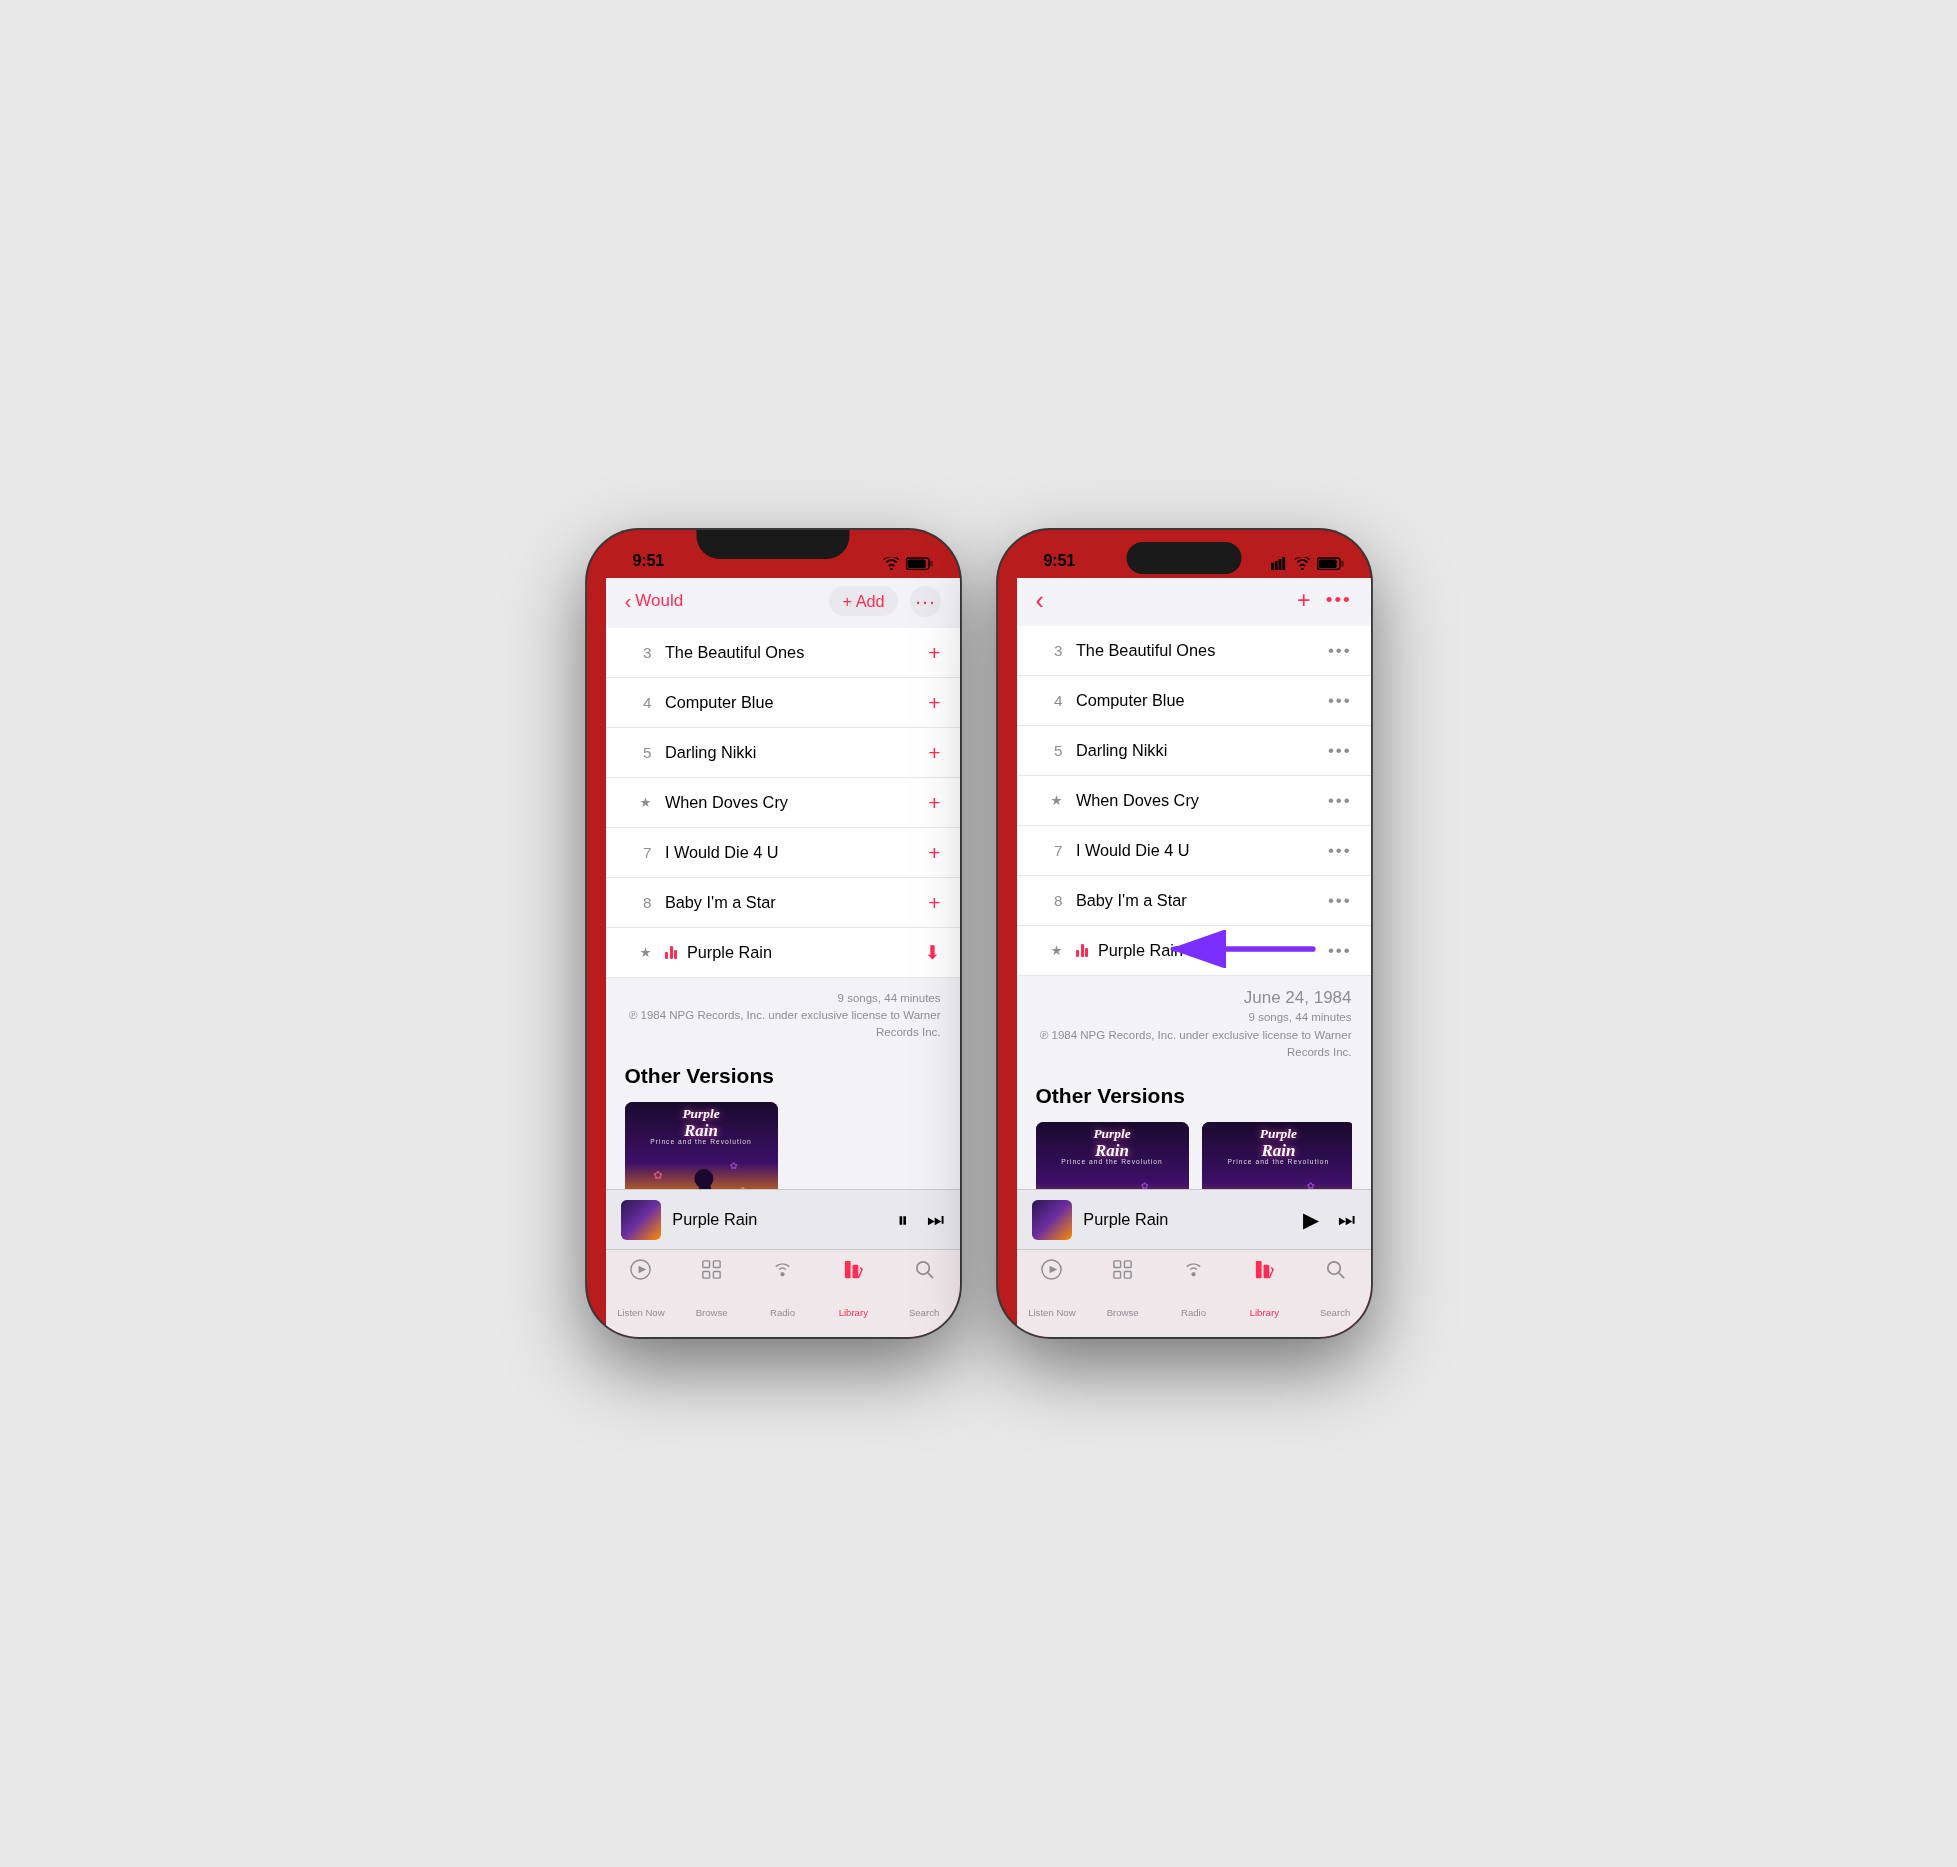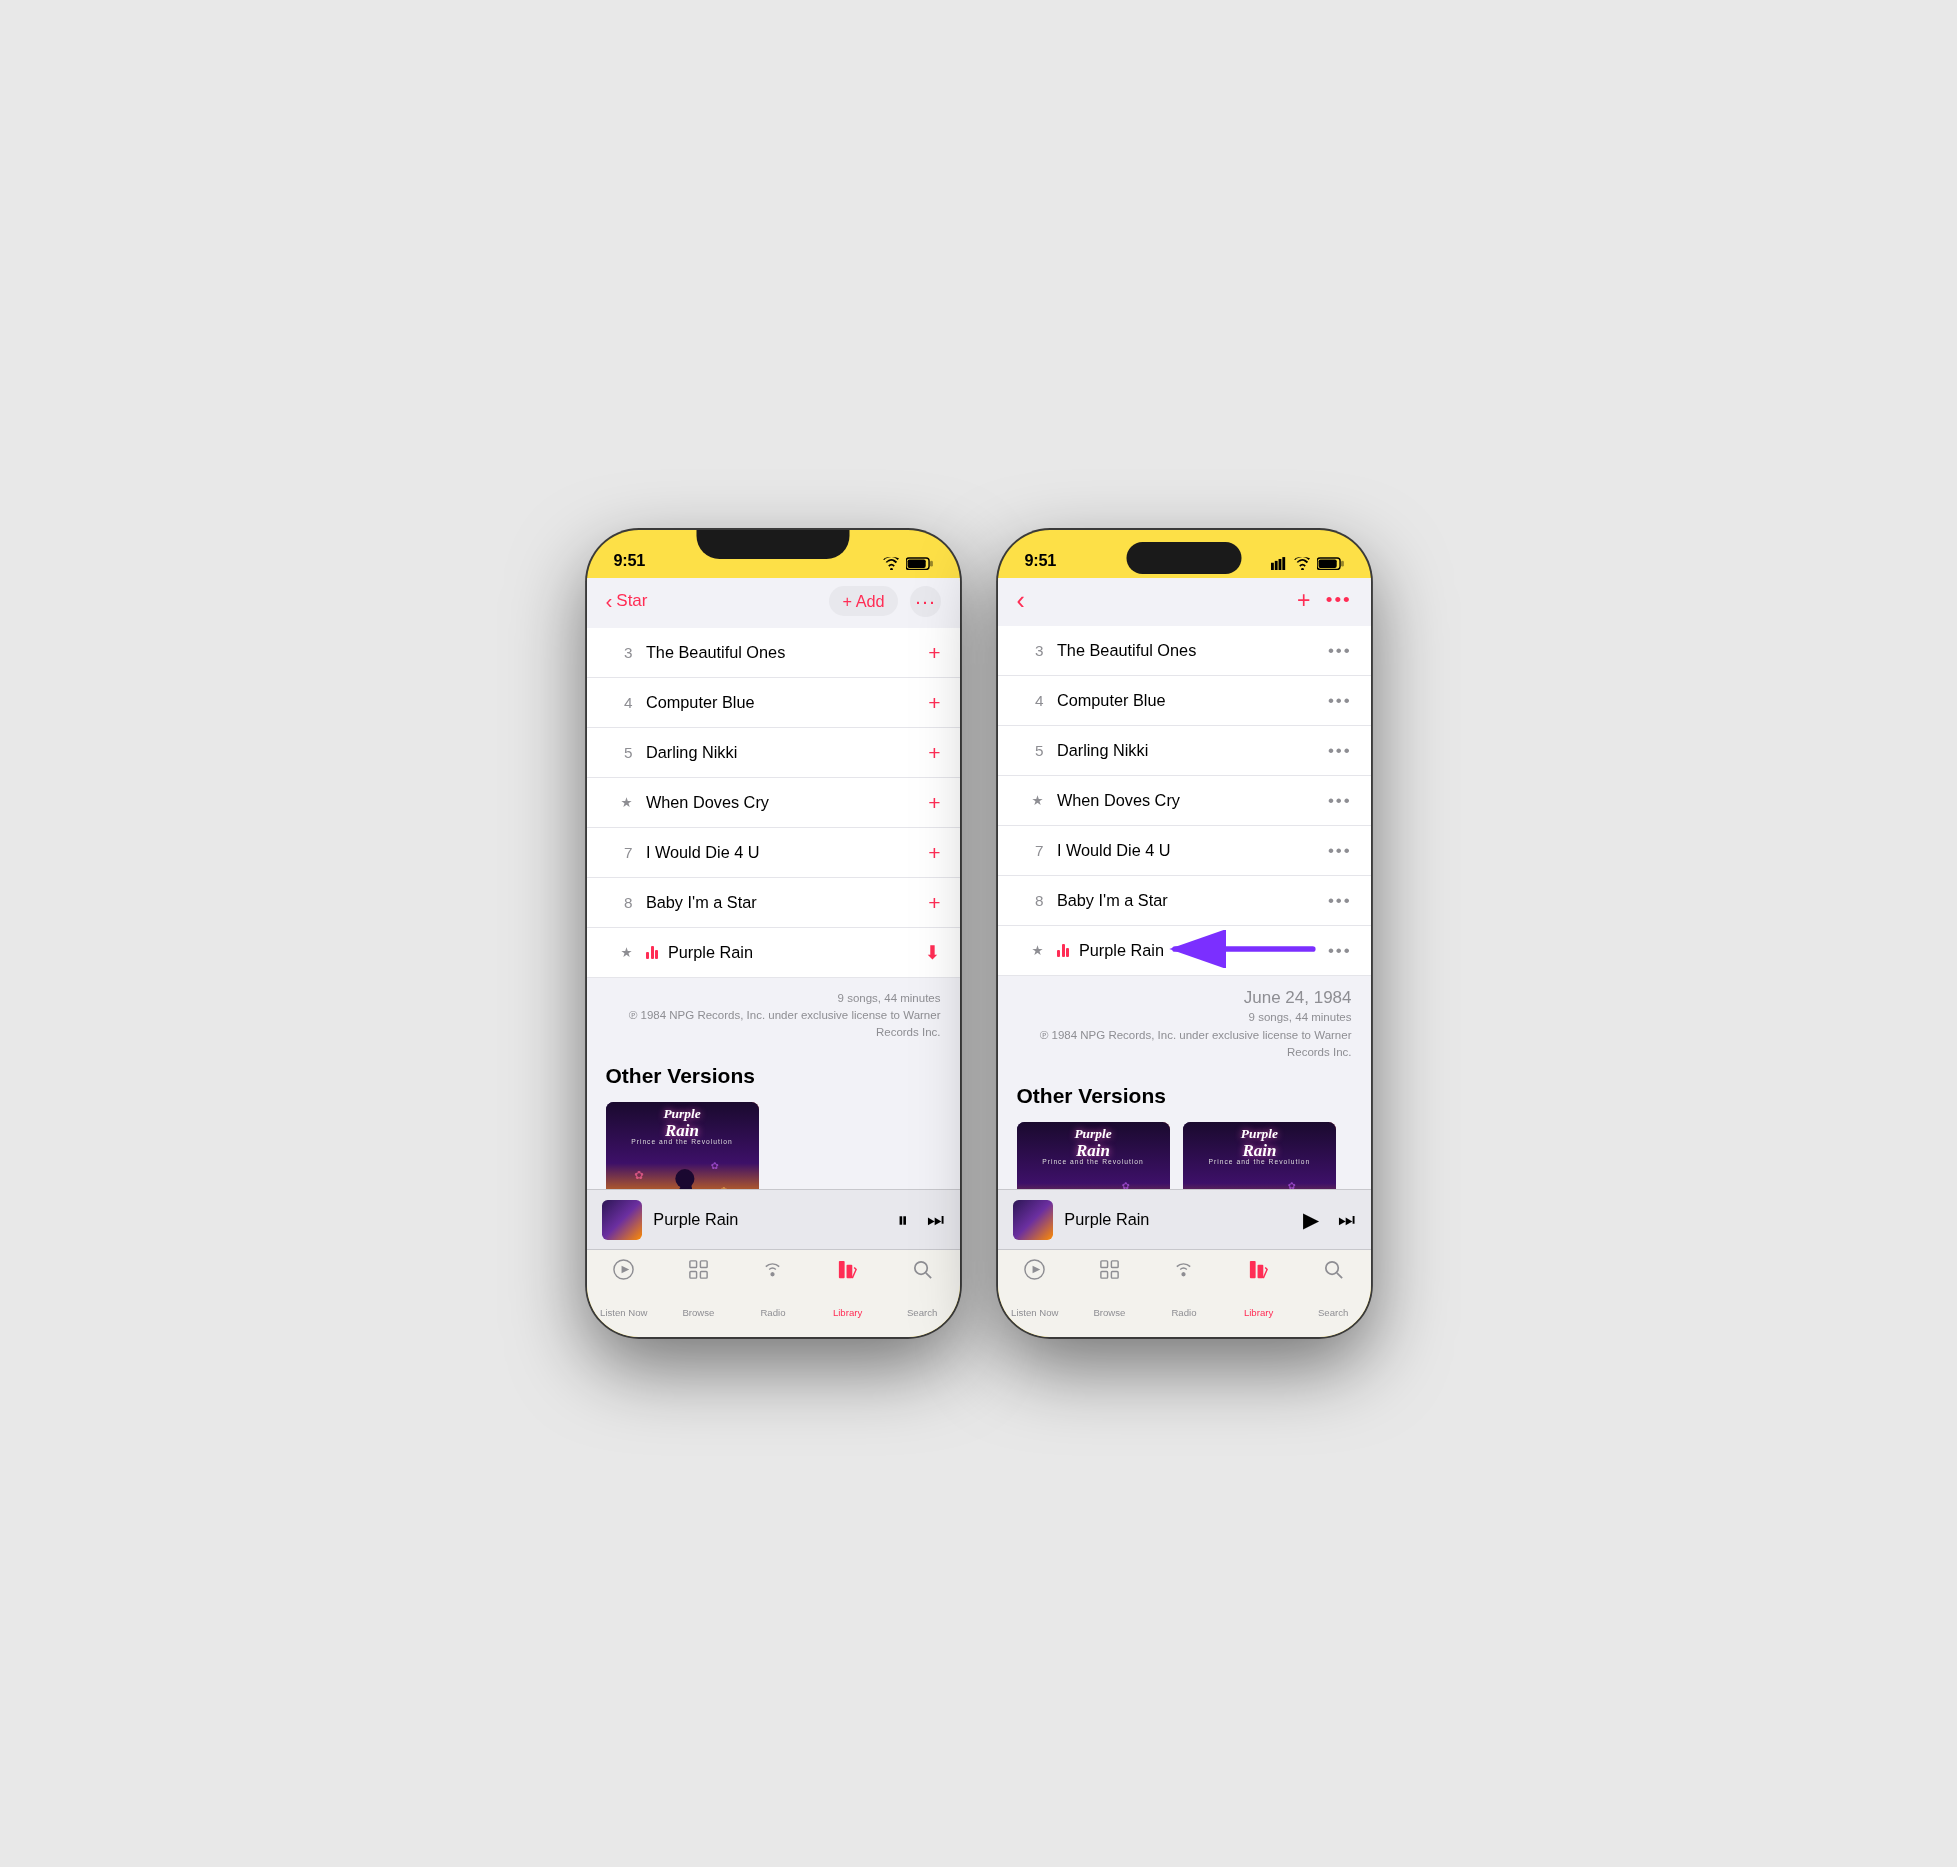--- a/index.html
+++ b/index.html
@@ -22,23 +22,24 @@
       border-radius: 52px;
       position: relative;
       box-shadow: 0 0 0 1.9px #3a3a3a, 0 29px 76px rgba(0,0,0,0.5);
       overflow: hidden;
       flex-shrink: 0;
     }
 
     .phone-screen {
       position: absolute;
       top: 0; left: 0; right: 0; bottom: 0;
-      background: #fde047;
+      background: #b91c1c;
       border-radius: 14px;
       overflow: hidden;
+      padding-left: 19px;
     }
 
     
     .phone-1 .notch {
       position: absolute;
       top: 0;
       left: 50%;
       transform: translateX(-50%);
       width: 153px;
       height: 29px;
@@ -434,21 +435,21 @@
               <rect x="0" y="1" width="24" height="12" rx="3" ry="3" stroke="#000" stroke-width="1.5" fill="none"></rect>
               <rect x="25" y="4" width="3" height="6" rx="1.5" fill="#000" opacity="0.4"></rect>
               <rect x="1.5" y="2.5" width="19" height="9" rx="2" fill="#000"></rect>
             </svg>
         </div>
       </div>
 
       <div class="nav-bar">
         <div class="nav-back">
           <span class="nav-back-chevron">‹</span>
-          <span>Star</span>
+          <span>Would</span>
         </div>
         <div class="nav-actions">
           <button class="nav-add-btn">
             <span>+ Add</span>
           </button>
           <div class="nav-more-btn">
             <span>···</span>
           </div>
         </div>
       </div>

